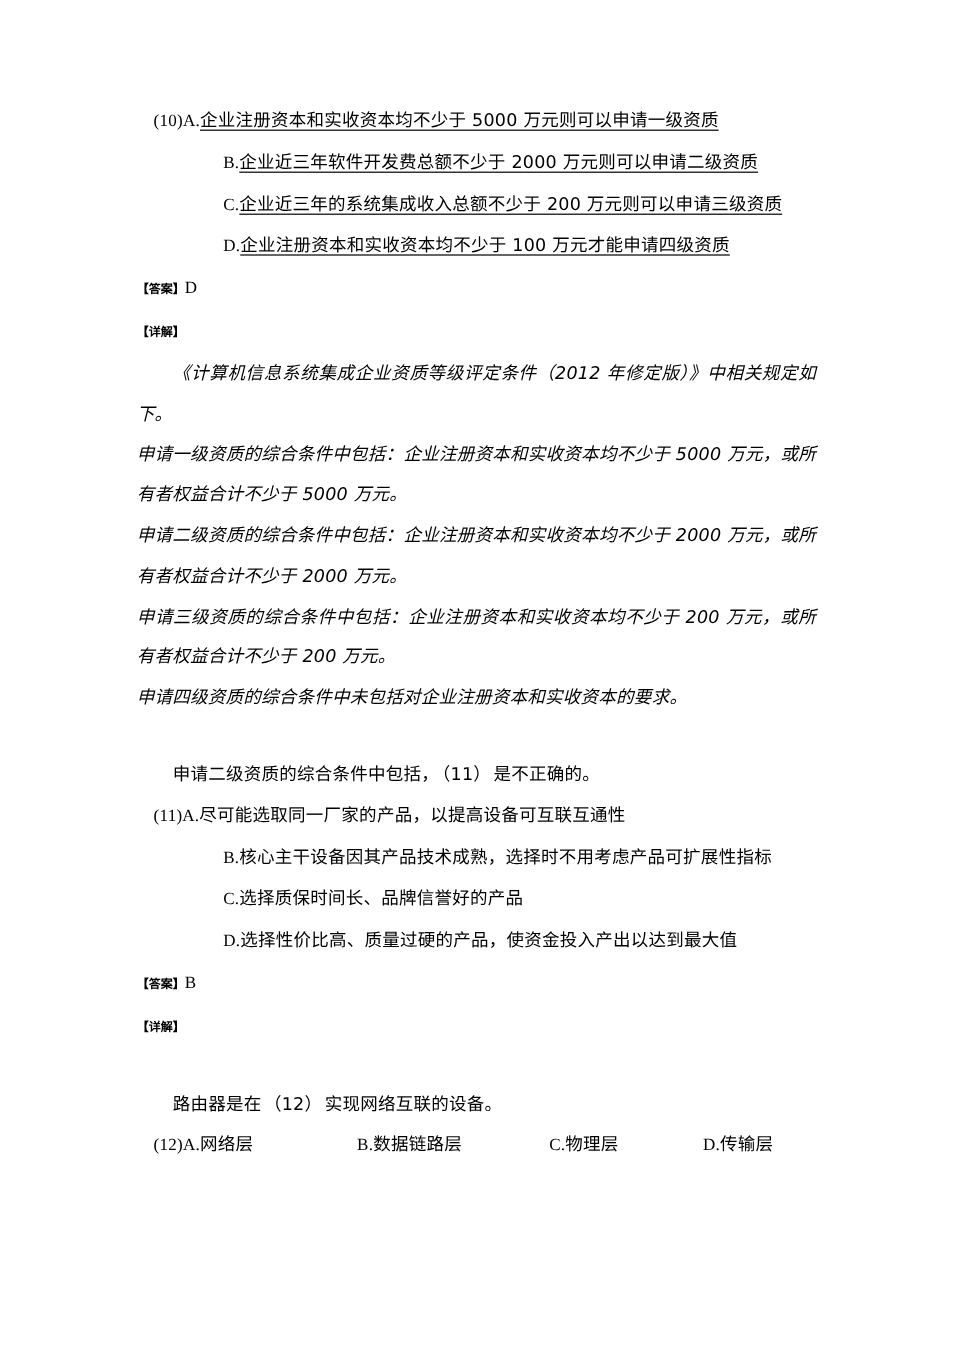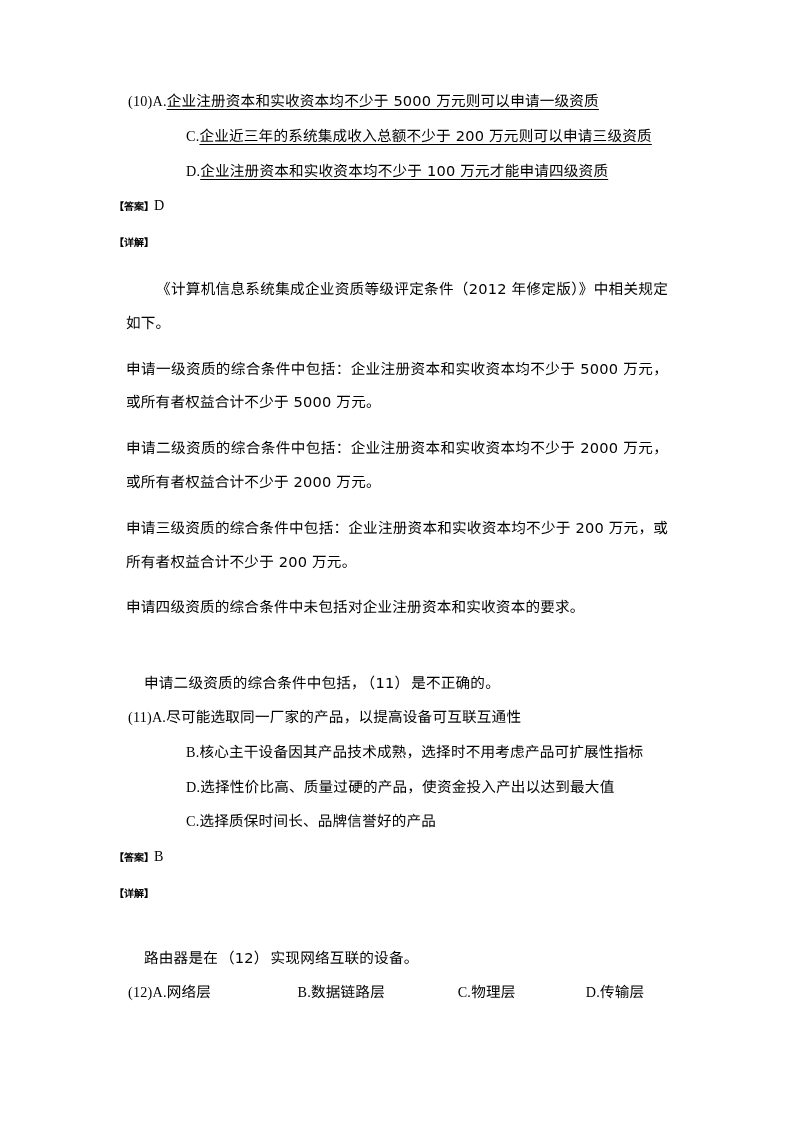--- a/index.html
+++ b/index.html
@@ -36,21 +36,22 @@
     white-space: normal;
     text-align: justify;
     text-justify: inter-ideograph;
   }
   .para {
     font-size: 14.6px;
     line-height: 33.8px;
     letter-spacing: 0.2px;
     text-align: justify;
     text-justify: inter-ideograph;
-    margin: 12px;
+    margin: 0;
+    font-style: italic;
   }
   
   .stem {
     text-indent: 30px;
   }
   
   .indent2 {
     text-indent: 30px;
   }
   
@@ -115,20 +116,23 @@
 </head>
 <body>
 
 <div class="page">
   <div class="content">
 
     <div class="opt-row opt-first">
       <span class="opt-num">(10)</span><span class="opt-letter">A.</span><span class="u">企业注册资本和实收资本均不少于 5000 万元则可以申请一级资质</span>
     </div>
     <div class="opt-row opt-rest">
+      <span class="opt-letter">B.</span><span class="u">企业近三年软件开发费总额不少于 2000 万元则可以申请二级资质</span>
+    </div>
+    <div class="opt-row opt-rest">
       <span class="opt-letter">C.</span><span class="u">企业近三年的系统集成收入总额不少于 200 万元则可以申请三级资质</span>
     </div>
     <div class="opt-row opt-rest">
       <span class="opt-letter">D.</span><span class="u">企业注册资本和实收资本均不少于 100 万元才能申请四级资质</span>
     </div>
 
     <div class="ans-line">
       <span class="label-bold">【答案】</span><span class="ans-letter">D</span>
     </div>
 
@@ -147,24 +151,24 @@
       <span>申请二级资质的综合条件中包括，</span><span class="blank">（11）</span><span>是不正确的。</span>
     </div>
 
     <div class="opt-row opt-first">
       <span class="opt-num">(11)</span><span class="opt-letter">A.</span><span>尽可能选取同一厂家的产品，以提高设备可互联互通性</span>
     </div>
     <div class="opt-row opt-rest">
       <span class="opt-letter">B.</span><span>核心主干设备因其产品技术成熟，选择时不用考虑产品可扩展性指标</span>
     </div>
     <div class="opt-row opt-rest">
-      <span class="opt-letter">D.</span><span>选择性价比高、质量过硬的产品，使资金投入产出以达到最大值</span>
+      <span class="opt-letter">C.</span><span>选择质保时间长、品牌信誉好的产品</span>
     </div>
     <div class="opt-row opt-rest">
-      <span class="opt-letter">C.</span><span>选择质保时间长、品牌信誉好的产品</span>
+      <span class="opt-letter">D.</span><span>选择性价比高、质量过硬的产品，使资金投入产出以达到最大值</span>
     </div>
 
     <div class="ans-line">
       <span class="label-bold">【答案】</span><span class="ans-letter">B</span>
     </div>
 
     <div class="ans-line">
       <span class="label-bold">【详解】</span>
     </div>
 

